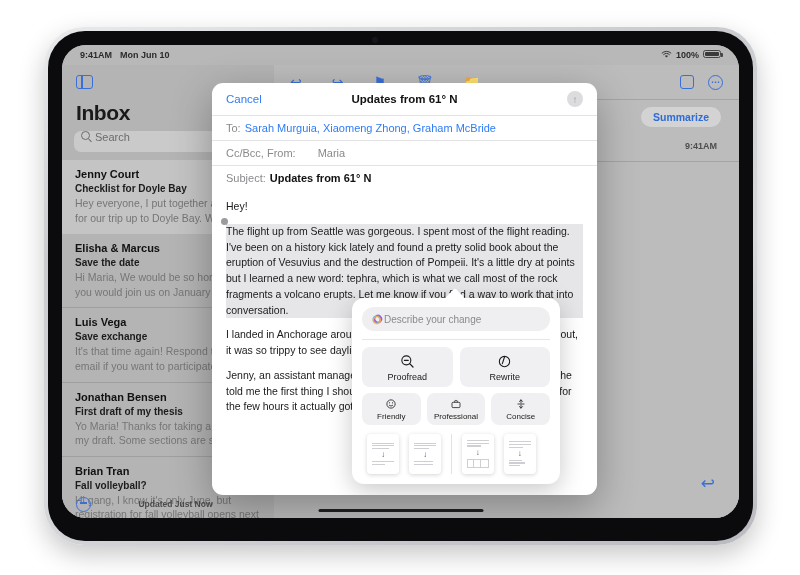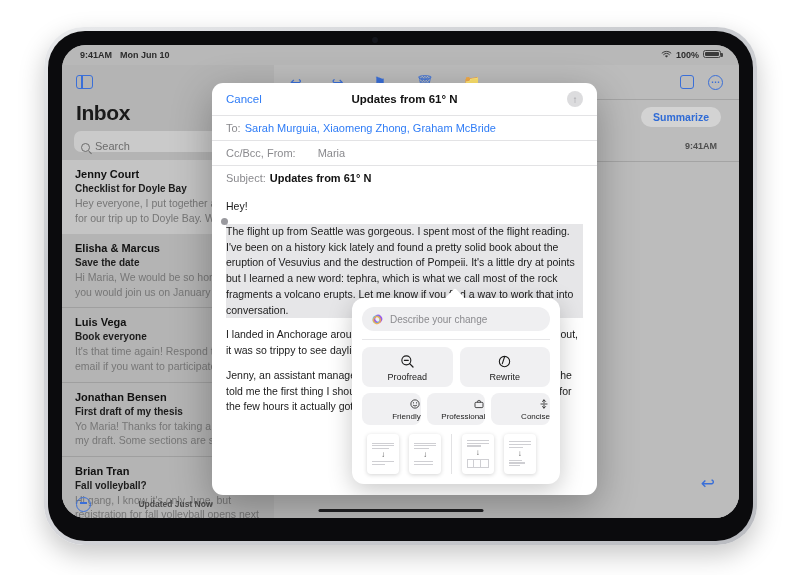--- a/index.html
+++ b/index.html
@@ -69,21 +69,21 @@
   #sidebar {
     position:absolute; left:0; top:20px; width:212px; bottom:0;
     background:#b4b4b4;
   }
   #sb-toolbar { height:34px; display:flex; align-items:center; padding:0 14px; }
   .side-icon { width:17px; height:14px; border:1.6px solid #3a6fd8; border-radius:3px; position:relative; }
   .side-icon:after{ content:""; position:absolute; left:4px; top:0; bottom:0; width:1.6px; background:#3a6fd8;}
   #inbox-title { font-size:21px; font-weight:700; color:#1a1a1a; padding:2px 14px 6px; letter-spacing:-.4px;}
   #searchbar {
     margin:0 12px 8px; height:21px; border-radius:7px; background:rgba(255,255,255,.30);
-    display:flex; align-items:flex-end; gap:5px; padding:0 7px;
+    display:flex; align-items:flex-start; gap:5px; padding:0 7px;
     font-size:11px; color:#6c6c6c;
   }
   .mag { width:9px;height:9px;border:1.4px solid #6c6c6c;border-radius:50%; position:relative;}
   .mag:after{content:"";position:absolute;right:-3px;bottom:-2.5px;width:4px;height:1.4px;background:#6c6c6c;transform:rotate(45deg);}
 
   .mail-row { padding:7px 13px 8px; border-bottom:.8px solid rgba(120,120,120,.35); position:relative;}
   .mail-row.selected { background:rgba(255,255,255,.22); border-bottom-color:transparent;}
   .m-sender { font-size:11px; font-weight:700; color:#111; line-height:1.35;}
   .m-subject{ font-size:10px; font-weight:700; color:#1c1c1c; line-height:1.4;}
   .m-preview{ font-size:10.5px; color:#767676; line-height:1.4;
@@ -142,36 +142,36 @@
   
   #wtools {
     position:absolute; left:140px; top:215px; width:208px;
     background:#fff; border-radius:12px; padding:9px 10px 10px;
     box-shadow:0 6px 24px rgba(0,0,0,.22);
   }
   #wt-arrow{ position:absolute; left:96px; top:-7px; width:14px;height:14px;background:#fff; transform:rotate(45deg); border-radius:2px;}
   #wt-title { font-size:11.5px; font-weight:700; color:#111; margin-bottom:8px; position:relative;}
   #wt-input {
     position:relative; height:24px; border-radius:12px; background:#efeff1;
-    display:flex; align-items:center; gap:6px; padding:0 9px; font-size:10px; color:#8a8a8e;
+    display:flex; align-items:center; padding:0 9px; font-size:10px; color:#8a8a8e;
   }
   .ai-flower { width:13px;height:13px; flex:0 0 13px;}
   .wt-sep { height:.8px; background:#e6e6e8; margin:8px 0 7px;}
 
   .wt-row2 { display:flex; gap:7px; }
   .wt-big {
     flex:1; background:#f0f0f2; border-radius:8px; padding:7px 0 5px;
     display:flex; flex-direction:column; align-items:center; gap:3px;
   }
   .wt-big-lbl { font-size:9px; color:#1a1a1a; }
 
   .wt-row3 { display:flex; gap:6px; margin-top:6px; }
   .wt-sm {
     flex:1; background:#f0f0f2; border-radius:8px; padding:5px 0 4px;
-    display:flex; flex-direction:column; align-items:flex-end; gap:2px;
+    display:flex; flex-direction:column; align-items:center; gap:2px;
   }
   .wt-sm-lbl { font-size:8px; color:#1a1a1a; }
 
   .wt-row4 { display:flex; align-items:flex-start; margin-top:9px; }
   .wt-doc { width:42px; display:flex; flex-direction:column; align-items:center; gap:4px;}
   .doc-thumb {
     width:32px;height:40px;background:#fff;border-radius:4px;
     box-shadow:0 1px 4px rgba(0,0,0,.17);
     display:flex;flex-direction:column;align-items:center;justify-content:center;gap:2px;
   }
@@ -234,21 +234,21 @@
               <div class="m-subject">Checklist for Doyle Bay</div>
               <div class="m-preview">Hey everyone, I put together a checklist for our trip up to Doyle Bay. We should</div>
             </div>
             <div class="mail-row">
               <div class="m-sender">Elisha &amp; Marcus</div>
               <div class="m-subject">Save the date</div>
               <div class="m-preview">Hi Maria, We would be so honored if you would join us on January 11, 2025 for</div>
             </div>
             <div class="mail-row">
               <div class="m-sender">Luis Vega</div>
-              <div class="m-subject">Book everyone</div>
+              <div class="m-subject">Save exchange</div>
               <div class="m-preview">It's that time again! Respond to this email if you want to participate in an informal</div>
             </div>
             <div class="mail-row">
               <div class="m-sender">Jonathan Bensen</div>
               <div class="m-subject">First draft of my thesis</div>
               <div class="m-preview">Yo Maria! Thanks for taking a look at my draft. Some sections are still pretty</div>
             </div>
             <div class="mail-row">
               <div class="m-sender">Brian Tran</div>
               <div class="m-subject">Fall volleyball?</div>

